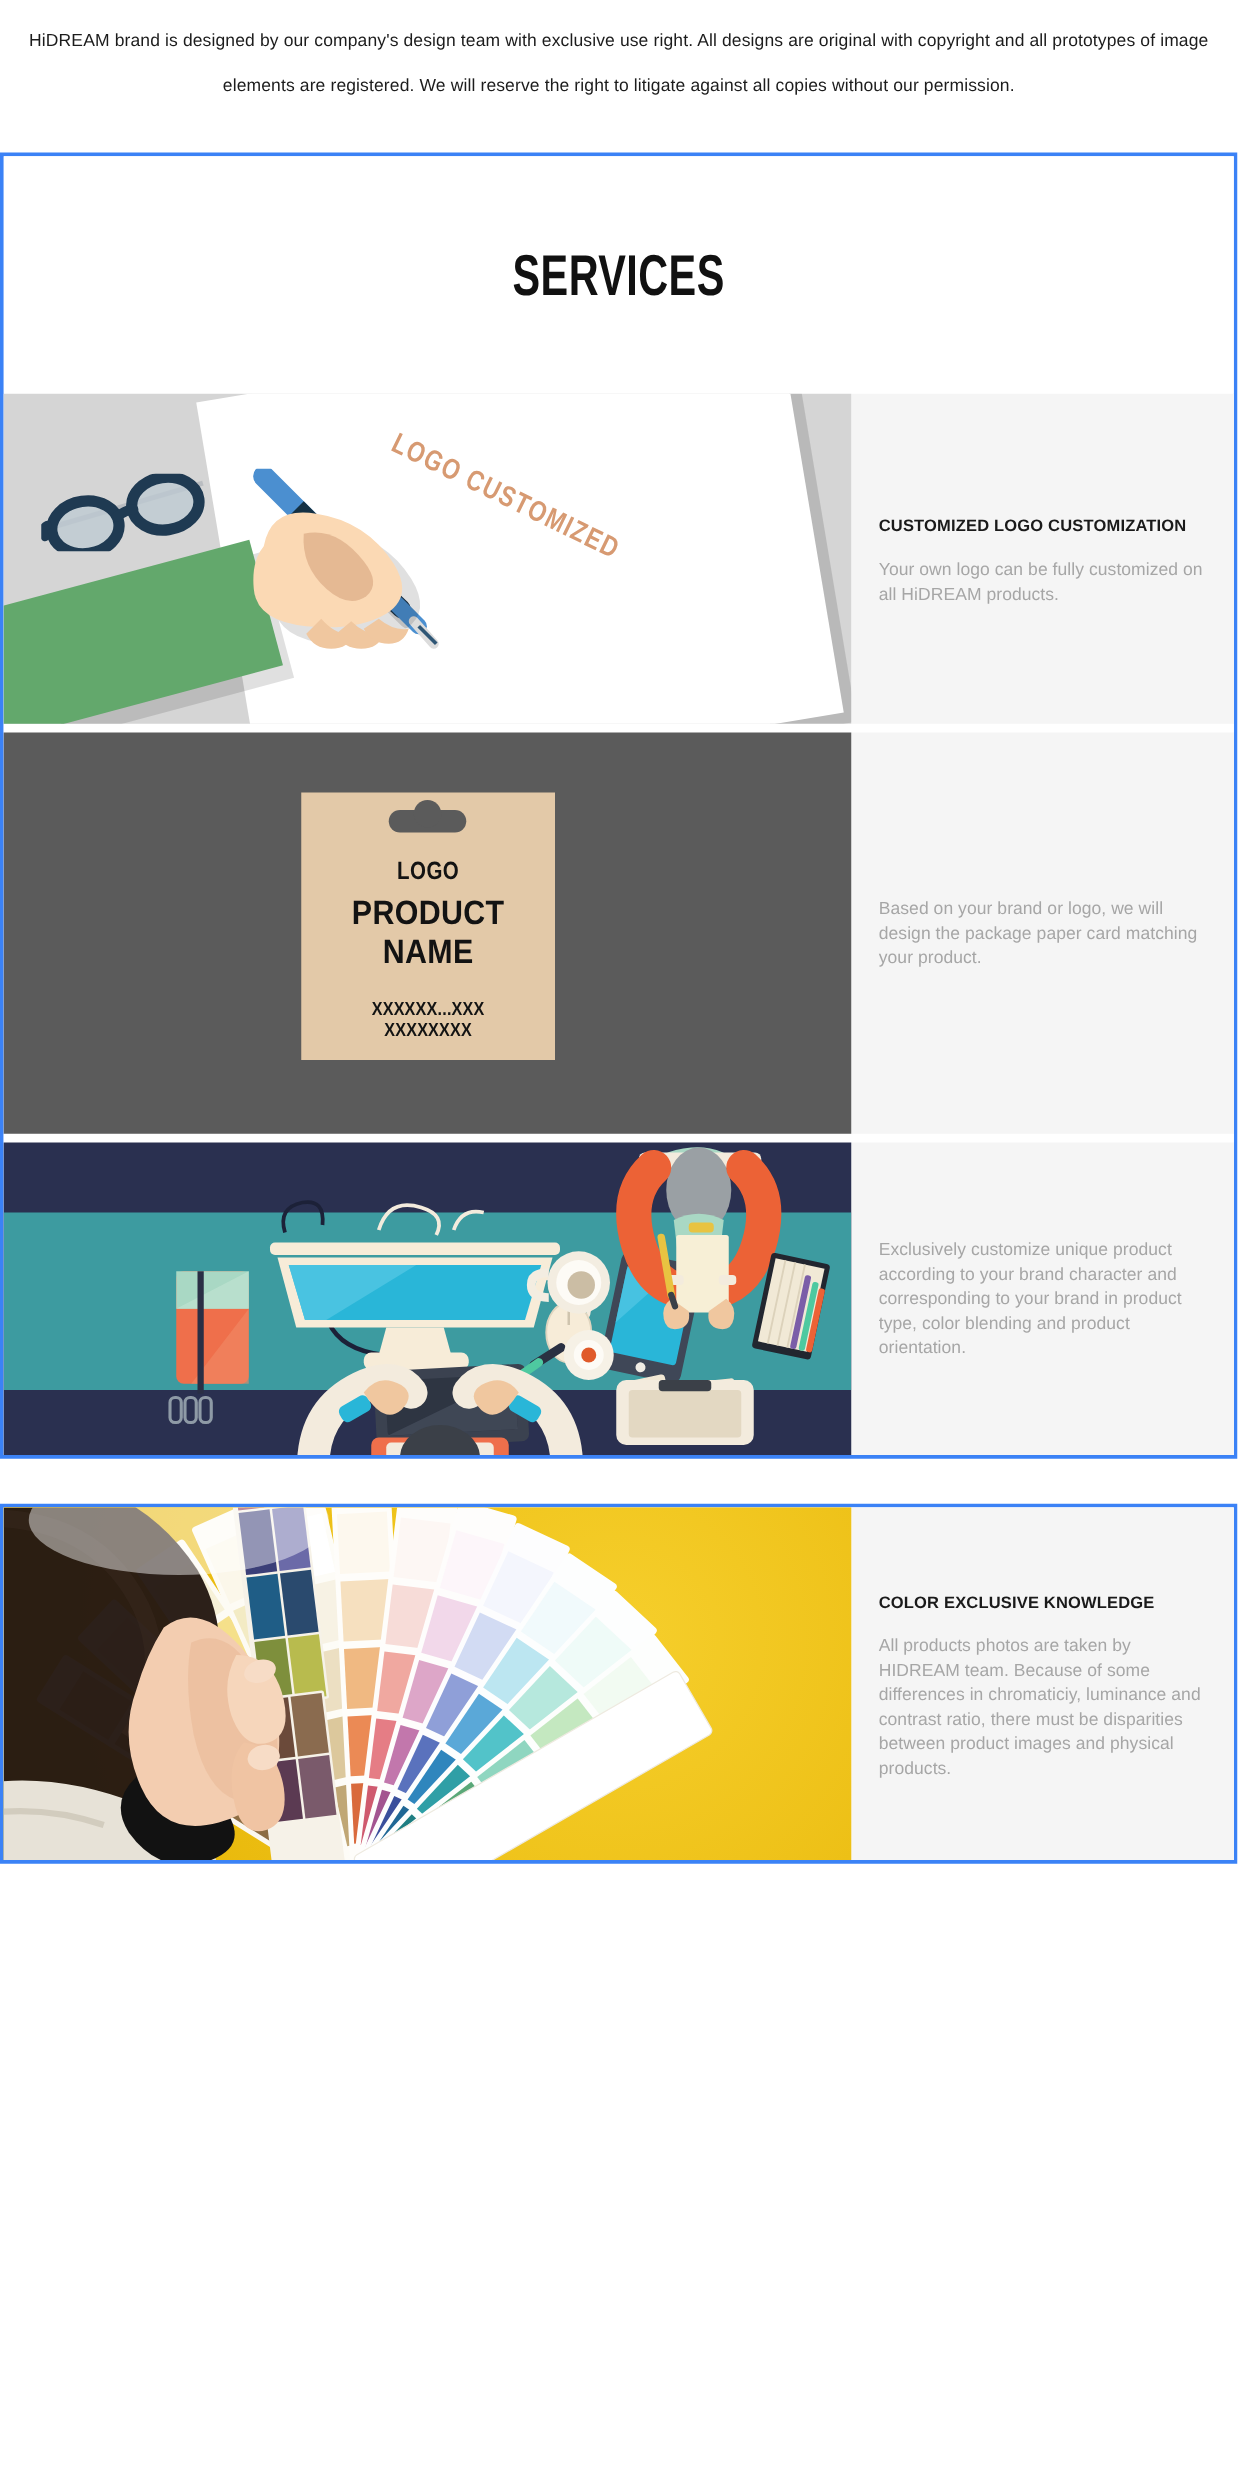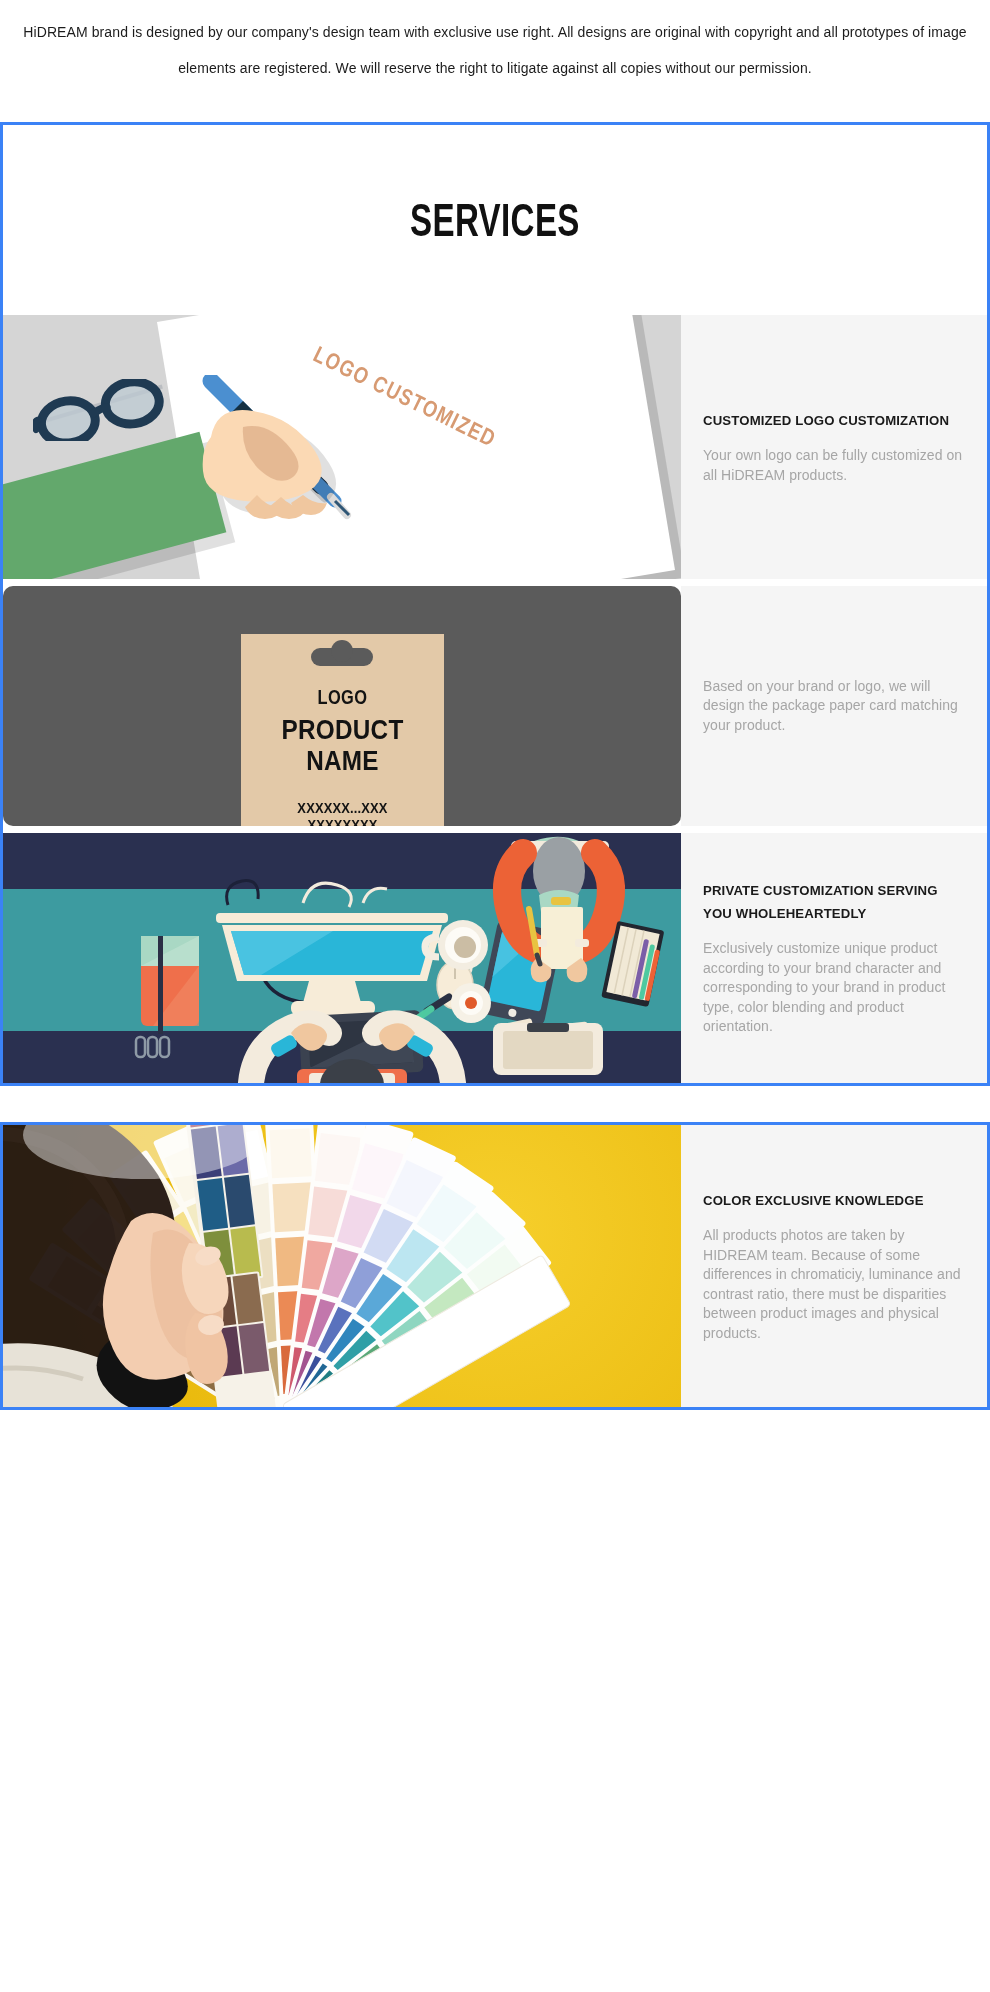--- a/index.html
+++ b/index.html
@@ -114,26 +114,25 @@
     left: -26px; top: 146px;
     width: 240px; height: 104px;
     background: #63a86c;
     transform: rotate(-15deg);
     box-shadow: 6px 12px 0 rgba(0,0,0,.12);
   }
   .art-logo .hand { position: absolute; left: 178px; top: 60px; width: 220px; height: 160px; }
 
   
   .art-card {
-    height: 240px;
+    height: 321px;
     background: #5b5b5b;
     display: flex;
     align-items: flex-start;
     justify-content: center;
-    border-radius: 10px;
   }
   .art-card .tag {
     width: 203px;
     margin-top: 48px;
     background: #e3c9a8;
     min-height: 214px;
     position: relative;
     padding-top: 52px;
     text-align: center;
     font-family: "Liberation Sans Narrow", "Liberation Sans", sans-serif;
@@ -375,21 +374,20 @@
           <path d="M610 96 L650 96 L650 164 L610 164 Z" fill="#f1e9d6"></path>
           <path d="M618 96 L618 164 M626 96 L626 164 M634 96 L634 164" stroke="#dcd2bb" stroke-width="1.5"></path>
           <rect x="636" y="104" width="5" height="60" rx="2" fill="#7b5ea8"></rect>
           <rect x="643" y="108" width="5" height="56" rx="2" fill="#4ec9a0"></rect>
           <rect x="649" y="112" width="5" height="52" rx="2" fill="#ec6236"></rect>
         </g>
       </svg>
     </div>
 
     <div class="copy">
-      <h3>PRIVATE CUSTOMIZATION SERVING YOU WHOLEHEARTEDLY</h3>
       <p>Exclusively customize unique product according to your brand character and corresponding to your brand in product type, color blending and product orientation.</p>
     </div>
   </div>
 </section>
 
 <section class="card card-gap-top">
 
 
   <div class="row">
     <div class="media art-fan">

